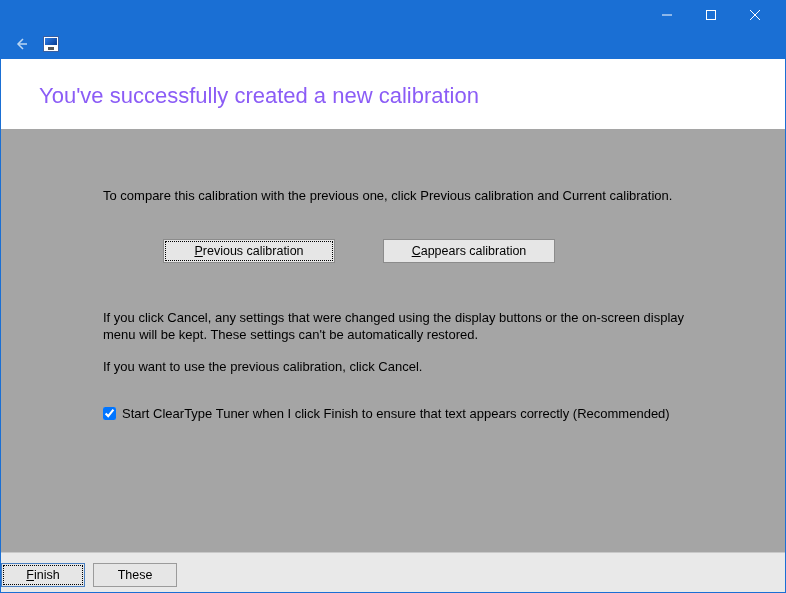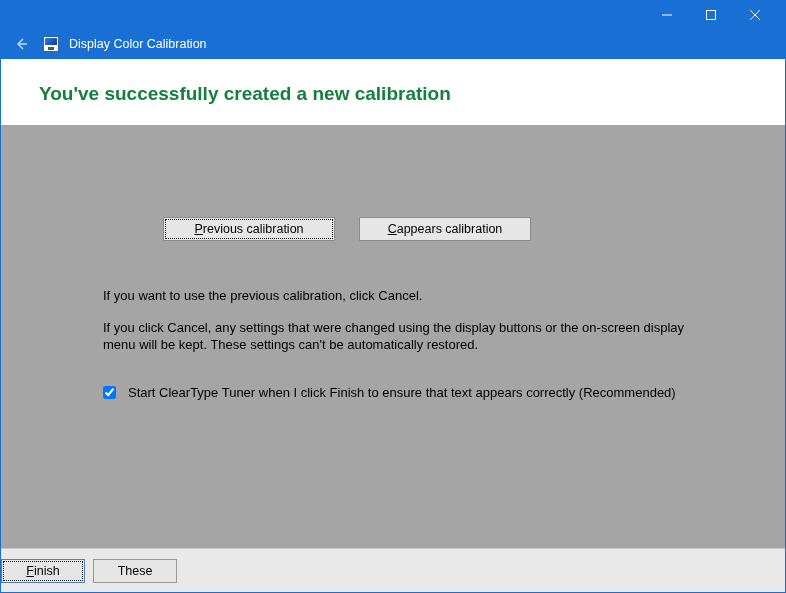--- a/index.html
+++ b/index.html
@@ -66,51 +66,51 @@
 .app-title {
   color: #fff;
   font-size: 12.5px;
   margin-left: -4px;
 }
 .heading-region {
   background: #fff;
   padding: 24px 38px 20px 38px;
 }
 .heading-region h1 {
-  color: #15803d;
-  font-weight: 700;
-  font-size: 19px;
+  color: #8b5cf6;
+  font-weight: 400;
+  font-size: 22px;
 }
 .content-region {
   background: #a5a5a5;
   padding: 58px 90px 20px 102px;
   height: 423px;
   font-size: 13px;
   color: #000;
 }
 .para { margin-bottom: 14px; line-height: 1.35; }
 .btn-row {
   display: flex;
-  gap: 24px;
+  gap: 48px;
   margin: 34px 0 46px 60px;
 }
 .cal-btn {
   width: 172px;
   height: 24px;
   background: #e6e6e6;
   border: 1px solid #8b8b8b;
   font-size: 12.5px;
   font-family: inherit;
   cursor: pointer;
 }
 .cal-btn.focused { outline: 1px dotted #000; outline-offset: -3px; }
 .check-row {
   display: flex;
   align-items: flex-start;
-  gap: 12px;
+  gap: 6px;
   margin-top: 30px;
   line-height: 1.35;
 }
 .check-row input { margin-top: 2px; width: 13px; height: 13px; }
 .footer {
   height: 44px;
   background: #e9e9e9;
   border-top: 1px solid #c9c9c9;
   display: flex;
   justify-content: flex-start;
@@ -153,36 +153,36 @@
 </div>
 
 <div class="headerbar">
   <div class="back-arrow">
     <svg width="16" height="16" viewBox="0 0 16 16">
         <path d="M10 3 L5 8 L10 13" fill="none" stroke="#bcd7f3" stroke-width="1.5"></path>
         <line x1="5" y1="8" x2="14" y2="8" stroke="#bcd7f3" stroke-width="1.5"></line>
       </svg>
   </div>
   <div class="title-icon"></div>
-  <div class="app-title">Display Color Calibration</div>
 </div>
 
 <div class="heading-region">
   <h1>You've successfully created a new calibration</h1>
 </div>
 
 <div class="content-region">
+  <p class="para">To compare this calibration with the previous one, click Previous calibration and Current calibration.</p>
 
   <div class="btn-row">
     <button class="cal-btn focused"><span class="underline-letter">P</span><span id="prev-rest">revious calibration</span></button>
     <button class="cal-btn"><span class="underline-letter">C</span><span id="curr-rest">appears calibration</span></button>
   </div>
 
+  <p class="para">If you click Cancel, any settings that were changed using the display buttons or the on-screen display menu will be kept. These settings can't be automatically restored.</p>
   <p class="para">If you want to use the previous calibration, click Cancel.</p>
-  <p class="para">If you click Cancel, any settings that were changed using the display buttons or the on-screen display menu will be kept. These settings can't be automatically restored.</p>
 
   <div class="check-row">
     <input type="checkbox" checked="" style="">
     <label>Start ClearType Tuner when I click Finish to ensure that text appears correctly (Recommended)</label>
   </div>
 </div>
 
 <div class="footer">
   <button class="primary"><span class="underline-letter">F</span><span id="finish-rest">inish</span></button>
   <button>These</button>

